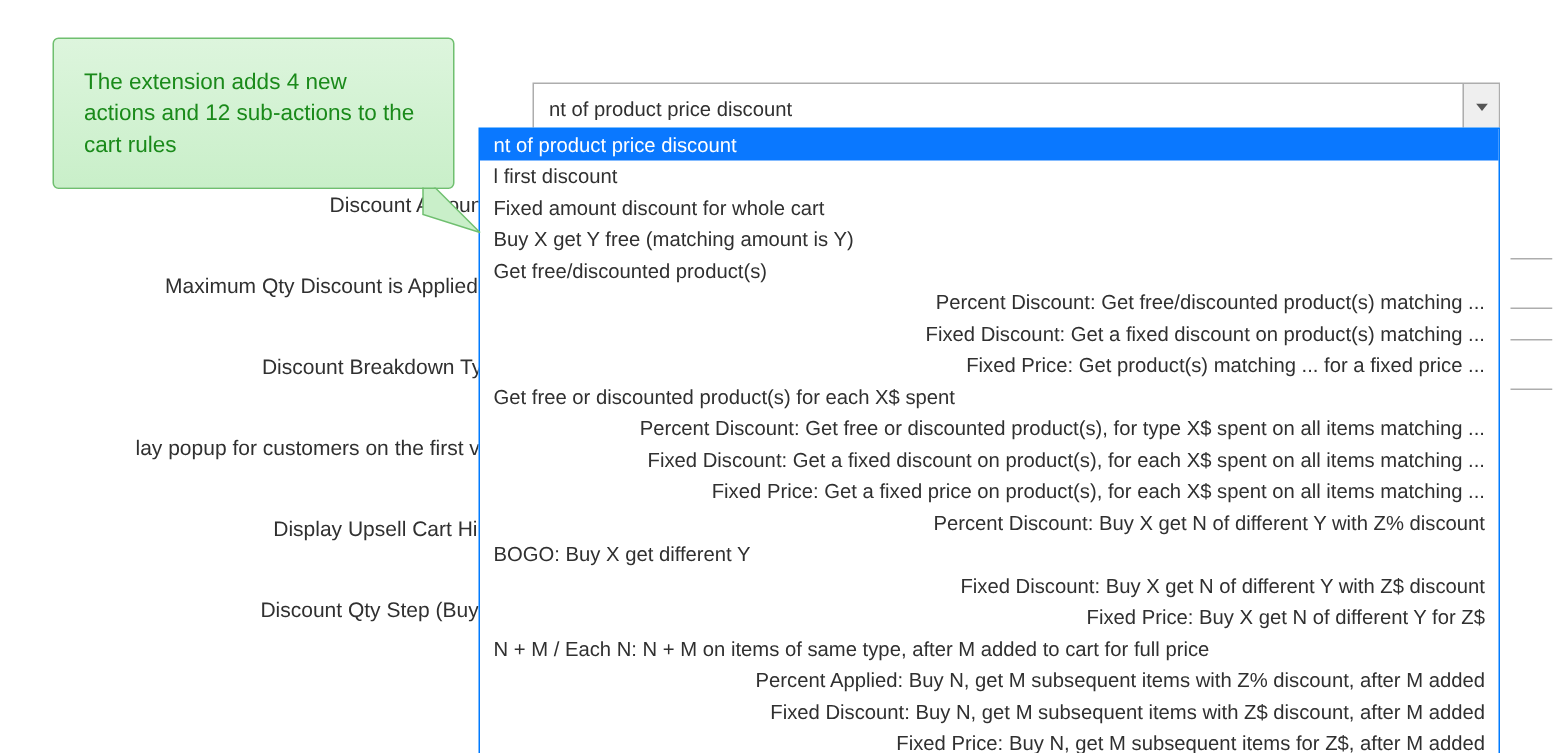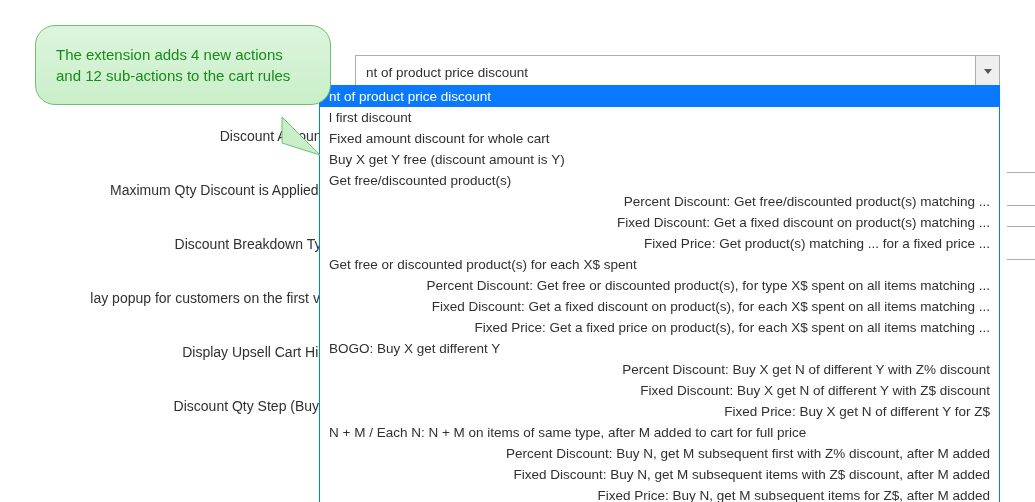--- a/index.html
+++ b/index.html
@@ -12,24 +12,24 @@
     position: relative;
     overflow: hidden;
     background: #fff;
   }
 
   
   .callout {
     position: absolute;
     left: 35px;
     top: 25px;
-    width: 296px;
+    width: 268px;
     background: linear-gradient(to bottom, #ddf5dd, #c9efc9);
     border: 1px solid #6fbf6f;
-    border-radius: 20px;
+    border-radius: 4px;
     padding: 18px 20px;
     color: #1a8a1a;
     font-size: 15px;
     line-height: 1.4;
     z-index: 50;
   }
   .callout-tail {
     position: absolute;
     left: 280px;
     top: 115px;
@@ -176,30 +176,30 @@
     <svg width="8" height="6">
         <path d="M0 0 L8 0 L4 5 Z" fill="#555"></path>
       </svg>
   </div>
 </div>
 
 <div class="dropdown" id="dropdown">
     <div class="opt selected">nt of product price discount</div>
     <div class="opt">l first discount</div>
     <div class="opt">Fixed amount discount for whole cart</div>
-    <div class="opt">Buy X get Y free (discount amount is Y)</div>
+    <div class="opt">Buy X get Y free (matching amount is Y)</div>
     <div class="opt bold">Get free/discounted product(s)</div>
     <div class="opt sub">Percent Discount: Get free/discounted product(s) matching ...</div>
     <div class="opt sub">Fixed Discount: Get a fixed discount on product(s) matching ...</div>
     <div class="opt sub">Fixed Price: Get product(s) matching ... for a fixed price ...</div>
     <div class="opt bold">Get free or discounted product(s) for each X$ spent</div>
     <div class="opt sub">Percent Discount: Get free or discounted product(s), for type X$ spent on all items matching ...</div>
     <div class="opt sub">Fixed Discount: Get a fixed discount on product(s), for each X$ spent on all items matching ...</div>
     <div class="opt sub">Fixed Price: Get a fixed price on product(s), for each X$ spent on all items matching ...</div>
+    <div class="opt sub">Percent Discount: Buy X get N of different Y with Z% discount</div>
     <div class="opt bold">BOGO: Buy X get different Y</div>
-    <div class="opt sub">Percent Discount: Buy X get N of different Y with Z% discount</div>
     <div class="opt sub">Fixed Discount: Buy X get N of different Y with Z$ discount</div>
     <div class="opt sub">Fixed Price: Buy X get N of different Y for Z$</div>
     <div class="opt bold">N + M / Each N: N + M on items of same type, after M added to cart for full price</div>
-    <div class="opt sub">Percent Discount: Buy N, get M subsequent first with Z% discount, after M added</div>
+    <div class="opt sub">Percent Applied: Buy N, get M subsequent items with Z% discount, after M added</div>
     <div class="opt sub">Fixed Discount: Buy N, get M subsequent items with Z$ discount, after M added</div>
     <div class="opt sub">Fixed Price: Buy N, get M subsequent items for Z$, after M added</div>
   </div>
 
 </body></html>

